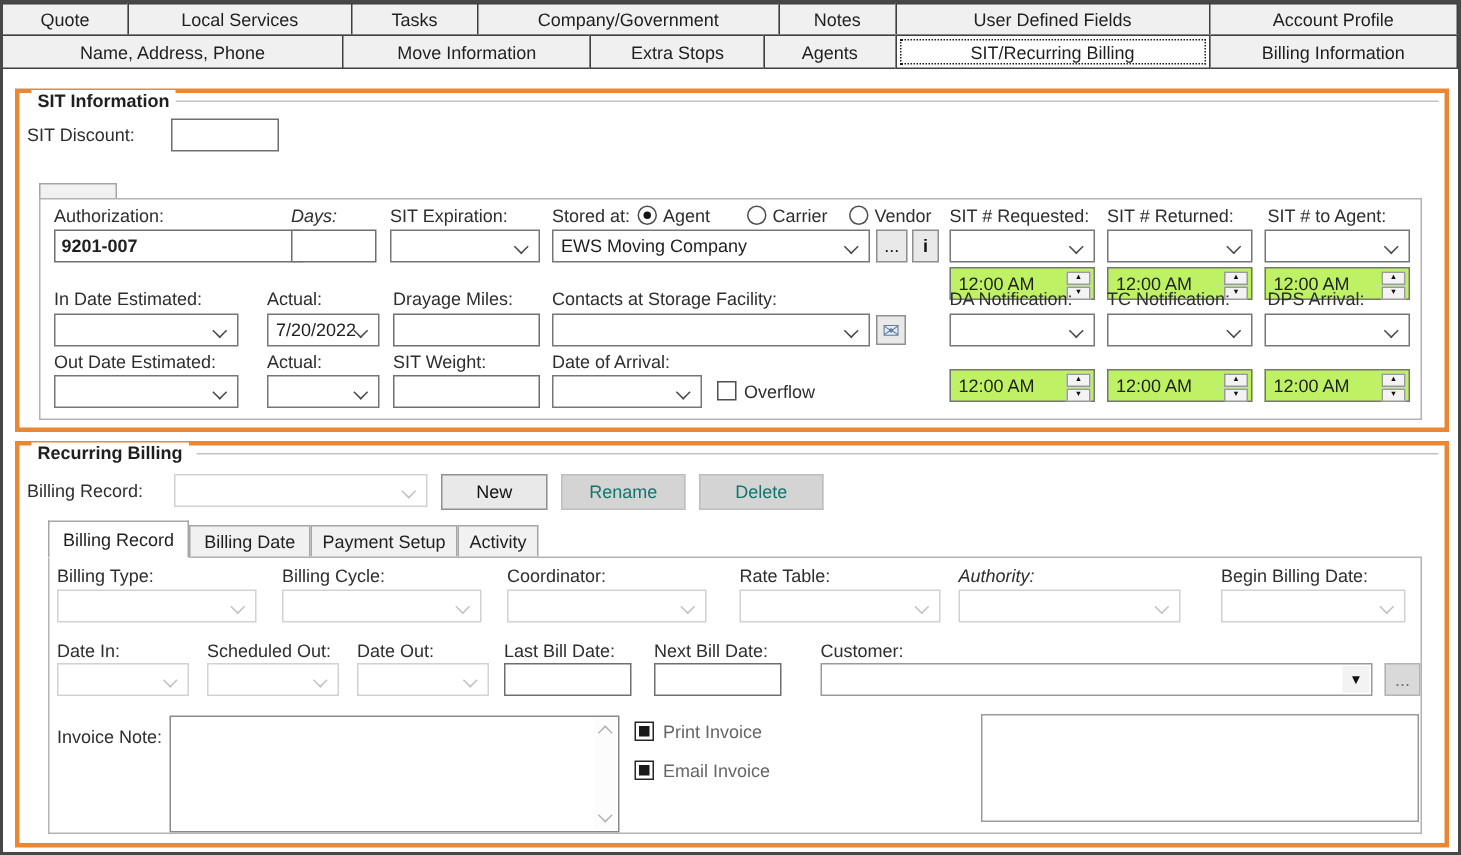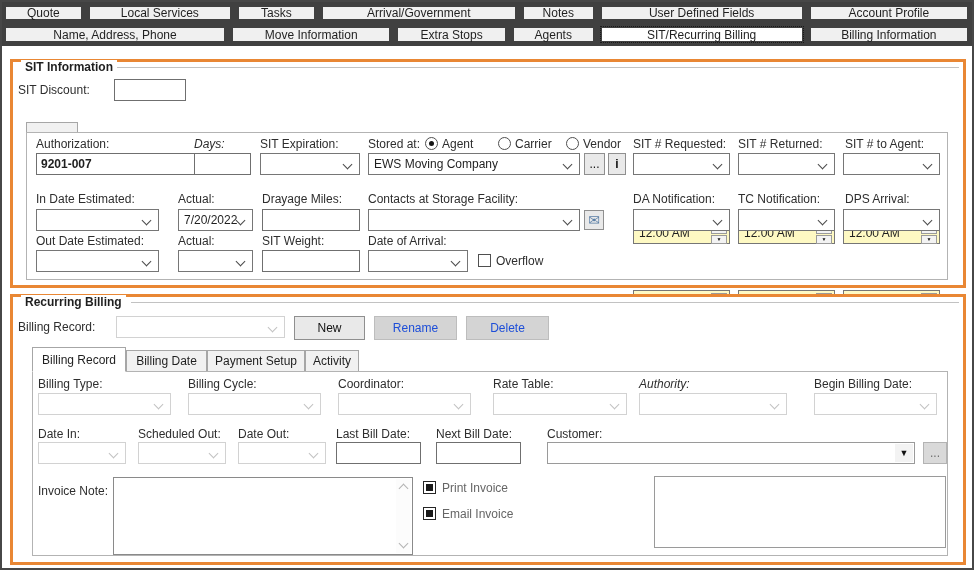--- a/index.html
+++ b/index.html
@@ -4,21 +4,21 @@
 <style>
   * { margin:0; padding:0; box-sizing:border-box; }
   html,body { background:#fff; }
   body { font-family:"Liberation Sans", sans-serif; font-size:12px; color:#1f1f1f; }
   .window { position:relative; width:974px; height:570px; border:2px solid #474747; background:#fff; overflow:hidden; }
 
   
   .tabrow { position:absolute; left:0; right:0; display:flex; height:22px; }
   .tabrow.r1 { top:0; }
   .tabrow.r2 { top:21px; height:23px; }
-  .tab { border:5px solid #404040; background:#f0f0f0; display:flex; align-items:center; justify-content:center;
+  .tab { border:1px solid #404040; background:#f0f0f0; display:flex; align-items:center; justify-content:center;
          margin-left:-1px; white-space:nowrap; cursor:default; }
   .tab.sel { background:#fff; outline:1px dotted #1a1a1a; outline-offset:-4px; z-index:2; }
 
   
   .obox { position:absolute; border:3px solid #E98734; background:#fff; }
   .obox > .legend { position:absolute; top:-2px; left:8px; background:#fff; padding:0 4px; font-weight:bold; z-index:3; }
   .obox > .rule { position:absolute; height:1px; background:#c2c2c2; top:5px; right:4px; }
 
   .lbl { position:absolute; white-space:nowrap; color:#2e2e2e; }
   .lbl.gy { color:#666; }
@@ -27,27 +27,27 @@
   .txa { position:absolute; border:1px solid #8a8a8a; background:#fff; }
 
   .combo { position:absolute; height:22px; border:1px solid #767676; background:#fff; padding:3px 20px 2px 5px; line-height:15px; }
   .combo .chev { position:absolute; right:8px; top:7px; width:7px; height:7px;
                  border-right:1.6px solid #4a4a4a; border-bottom:1.6px solid #4a4a4a; transform:rotate(45deg); }
   .combo.dis { border-color:#d2d2d2; }
   .combo.dis .chev { border-color:#c2c2c2; }
   .combo.flat .dd { position:absolute; right:1px; top:1px; bottom:1px; width:18px; background:#f3f3f3;
                     display:flex; align-items:center; justify-content:center; font-size:9px; color:#111; }
 
-  .spin { position:absolute; height:22px; border:1px solid #767676; background:#fef9c3; padding:3px 22px 2px 5px; line-height:15px;margin-top:44px; }
+  .spin { position:absolute; height:22px; border:1px solid #767676; background:#bef264; padding:3px 22px 2px 5px; line-height:15px; }
   .spin .ud { position:absolute; right:2px; top:2px; bottom:2px; width:16px; display:flex; flex-direction:column; gap:1px; }
   .spin .ud b { flex:1; border:1px solid #9a9a9a; background:#f3f3f3; font-size:5px; line-height:7px; text-align:center; color:#111; font-weight:normal; }
 
   .btn { position:absolute; display:flex; align-items:center; justify-content:center; background:#e9e9e9;
          border:1px solid #8f8f8f; color:#111; cursor:default; }
-  .btn.dis { background:#d4d4d4; border-color:#bdbdbd; color:#1d4ed8; }
+  .btn.dis { background:#d4d4d4; border-color:#bdbdbd; color:#0f766e; }
 
   .radio { position:absolute; width:13px; height:13px; border:1px solid #4f4f4f; border-radius:50%; background:#fff; }
   .radio.sel::after { content:""; position:absolute; inset:3px; background:#141414; border-radius:50%; }
 
   .cb { position:absolute; width:13px; height:13px; border:1.5px solid #262626; background:#fff; }
   .cb.ind::after { content:""; position:absolute; inset:2px; background:#1a1a1a; }
 
   
   .itab { position:absolute; border:1px solid #a6a6a6; background:#f1f1f1; display:flex; align-items:center; justify-content:center; white-space:nowrap; }
   .itab.sel { background:#fff; border-bottom-color:#fff; z-index:2; }
@@ -62,21 +62,21 @@
 </style>
 </head>
 <body>
 
 <div class="window">
 
   <div class="tabrow r1">
     <div class="tab" style="width:85px">Quote</div>
     <div class="tab" style="width:151px">Local Services</div>
     <div class="tab" style="width:85px">Tasks</div>
-    <div class="tab" style="width:203px">Arrival/Government</div>
+    <div class="tab" style="width:203px">Company/Government</div>
     <div class="tab" style="width:79px">Notes</div>
     <div class="tab" style="width:211px">User Defined Fields</div>
     <div class="tab" style="width:167px">Account Profile</div>
   </div>
   <div class="tabrow r2">
     <div class="tab" style="width:229px">Name, Address, Phone</div>
     <div class="tab" style="width:167px">Move Information</div>
     <div class="tab" style="width:117px">Extra Stops</div>
     <div class="tab" style="width:89px">Agents</div>
     <div class="tab sel" style="width:211px">SIT/Recurring Billing</div>

